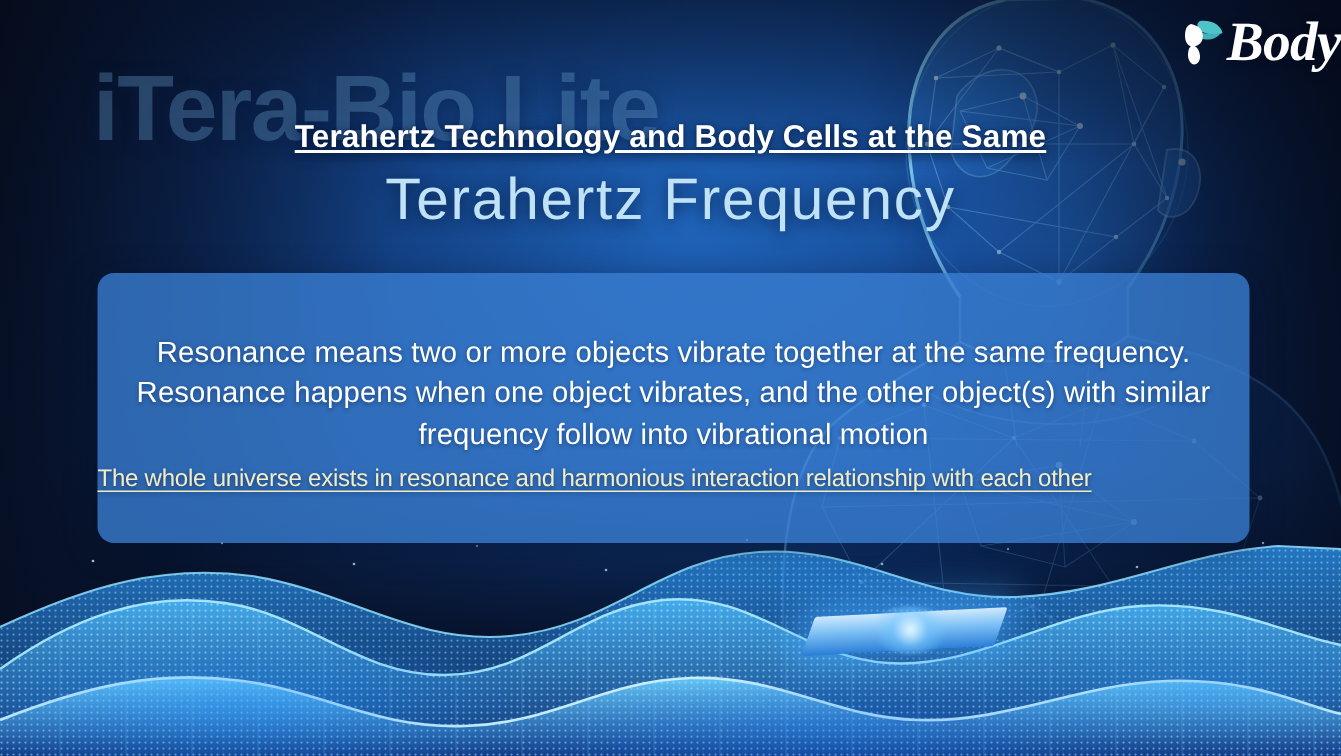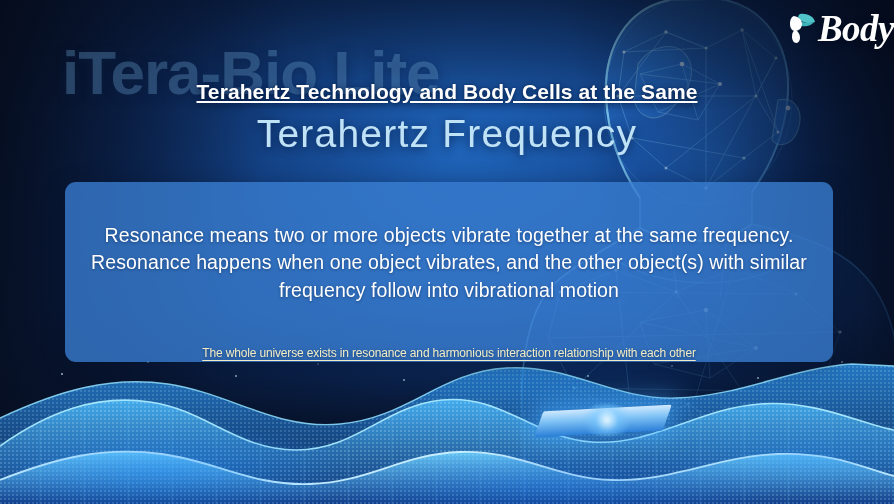--- a/index.html
+++ b/index.html
@@ -155,29 +155,28 @@
     line-height: 1.42;
     text-align: center;
     letter-spacing: 0.1px;
     text-shadow: 0 1px 3px rgba(6,26,62,0.45);
   }
   .panel-note {
     position: absolute;
     left: 0;
     right: 0;
     top: 129px;
-    text-align: center;
-    font-size: 12px;
+    text-align: left;
+    font-size: 16px;
     font-weight: 400;
     color: #f2edc6;
     letter-spacing: -0.15px;
     text-decoration: underline;
     text-underline-offset: 3px;
     text-shadow: 0 1px 3px rgba(6,26,62,0.5);
-    margin-top: 35px;
   }
 
   
   .logo {
     position: absolute;
     right: 0px;
     top: 6px;
     display: flex;
     align-items: center;
     gap: 2px;

